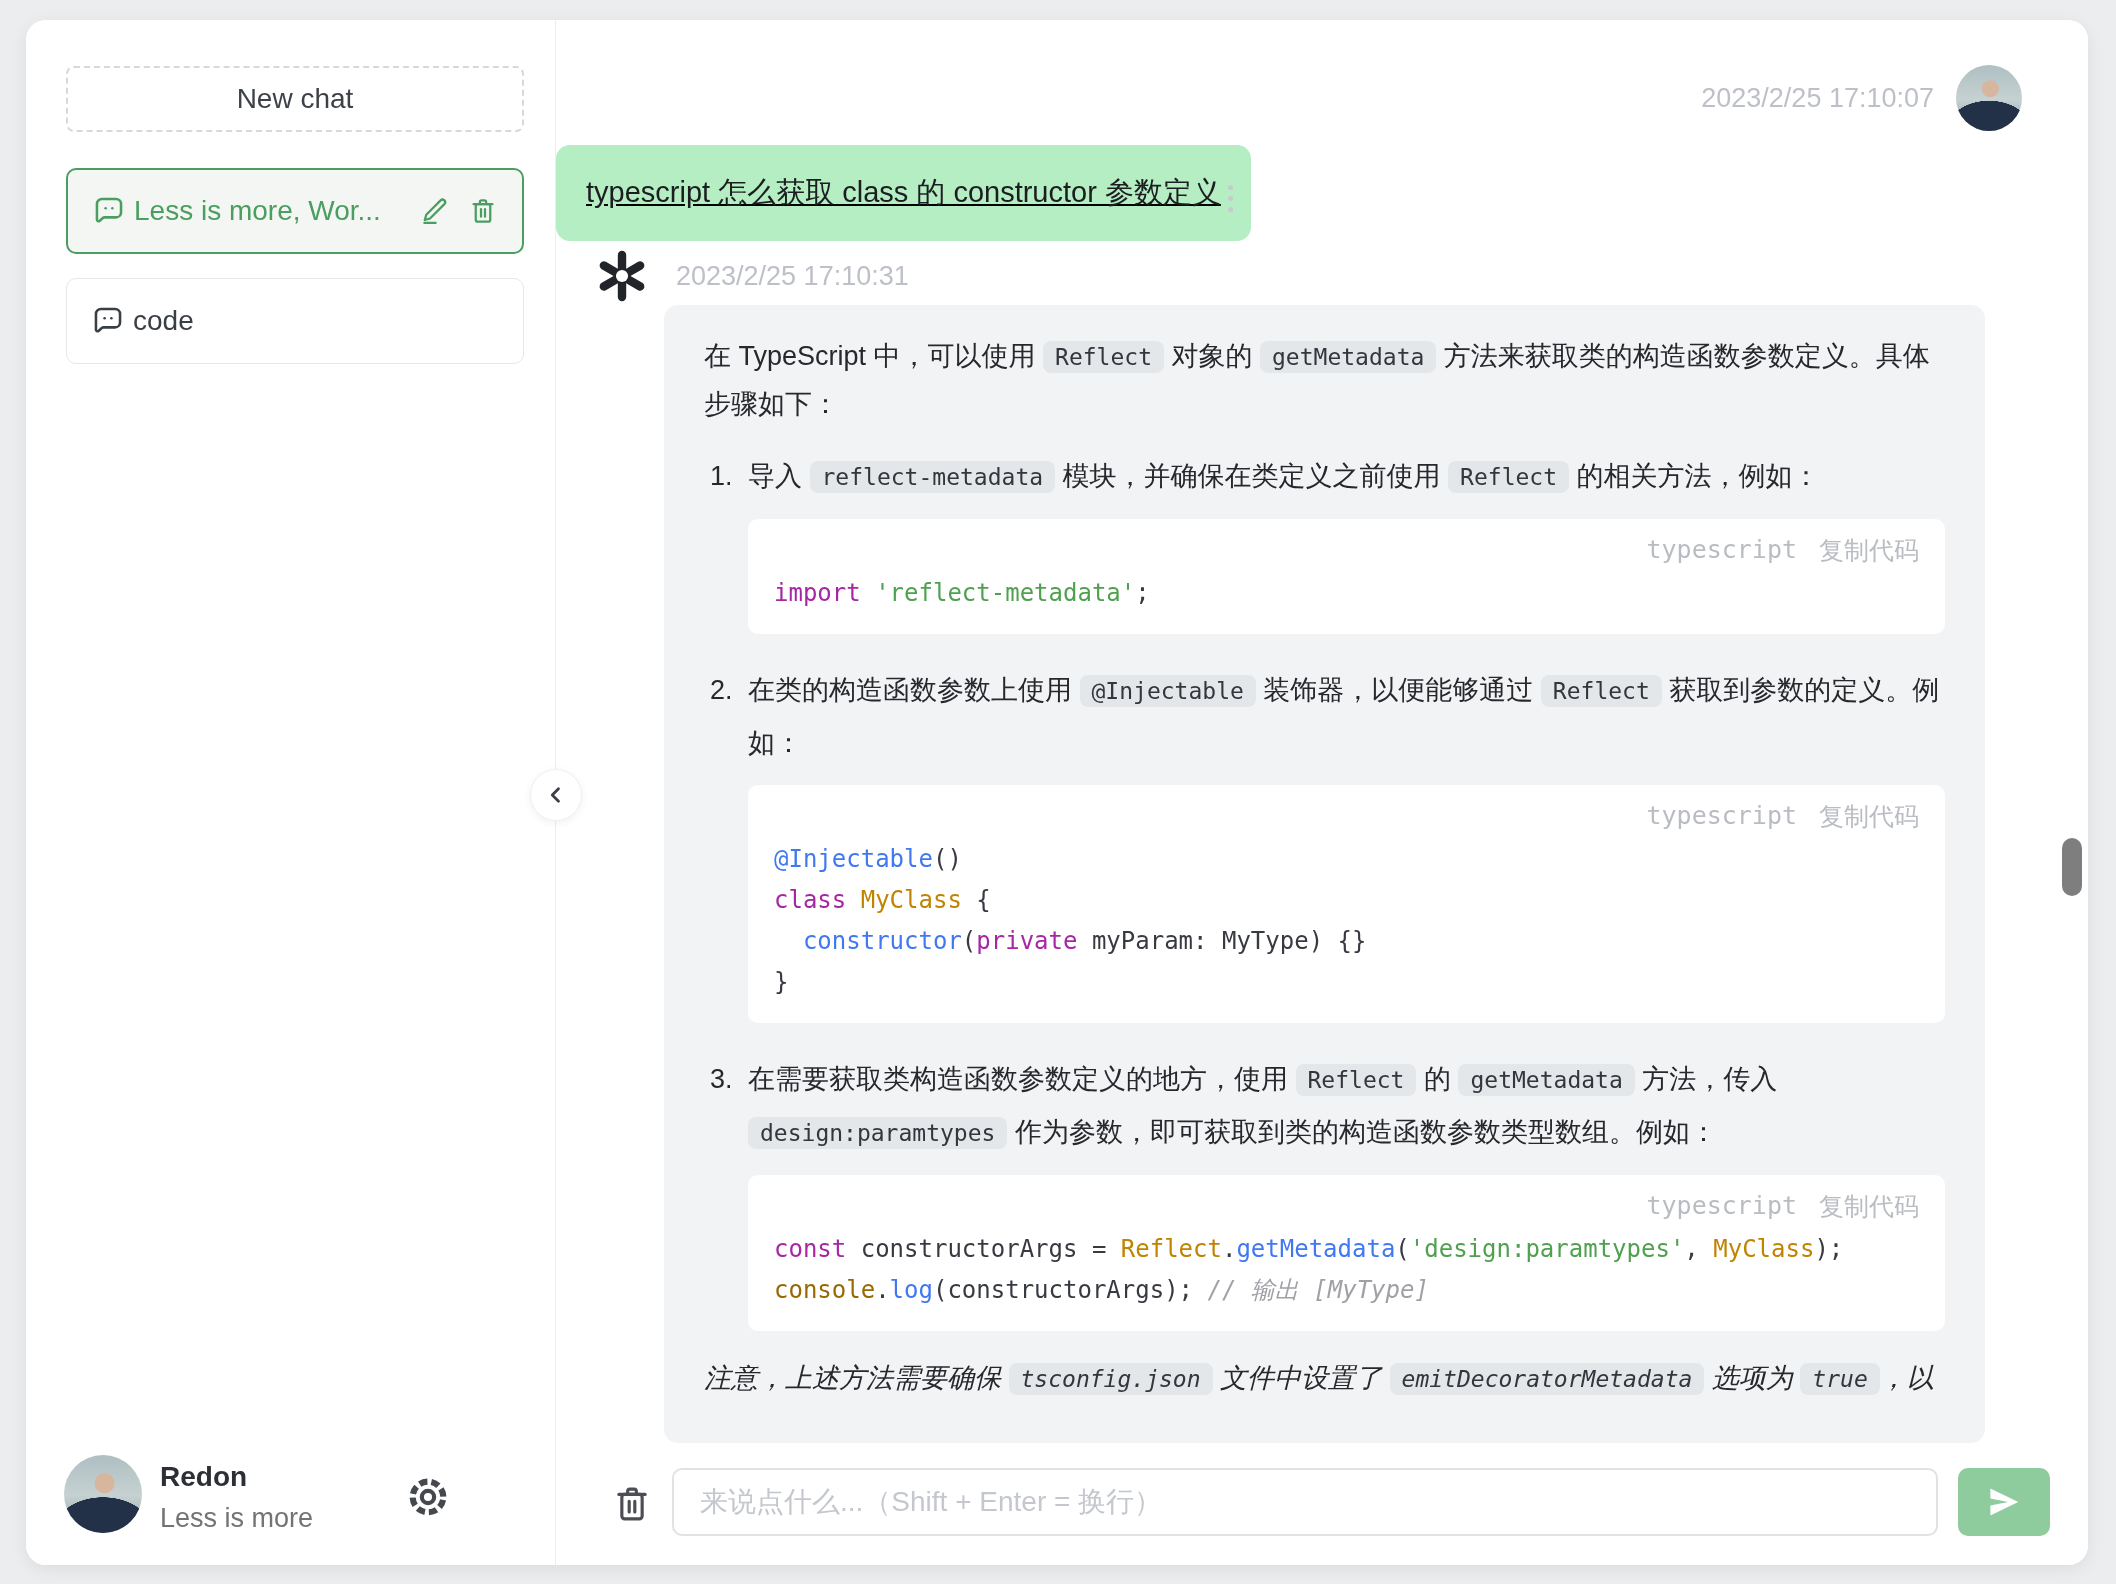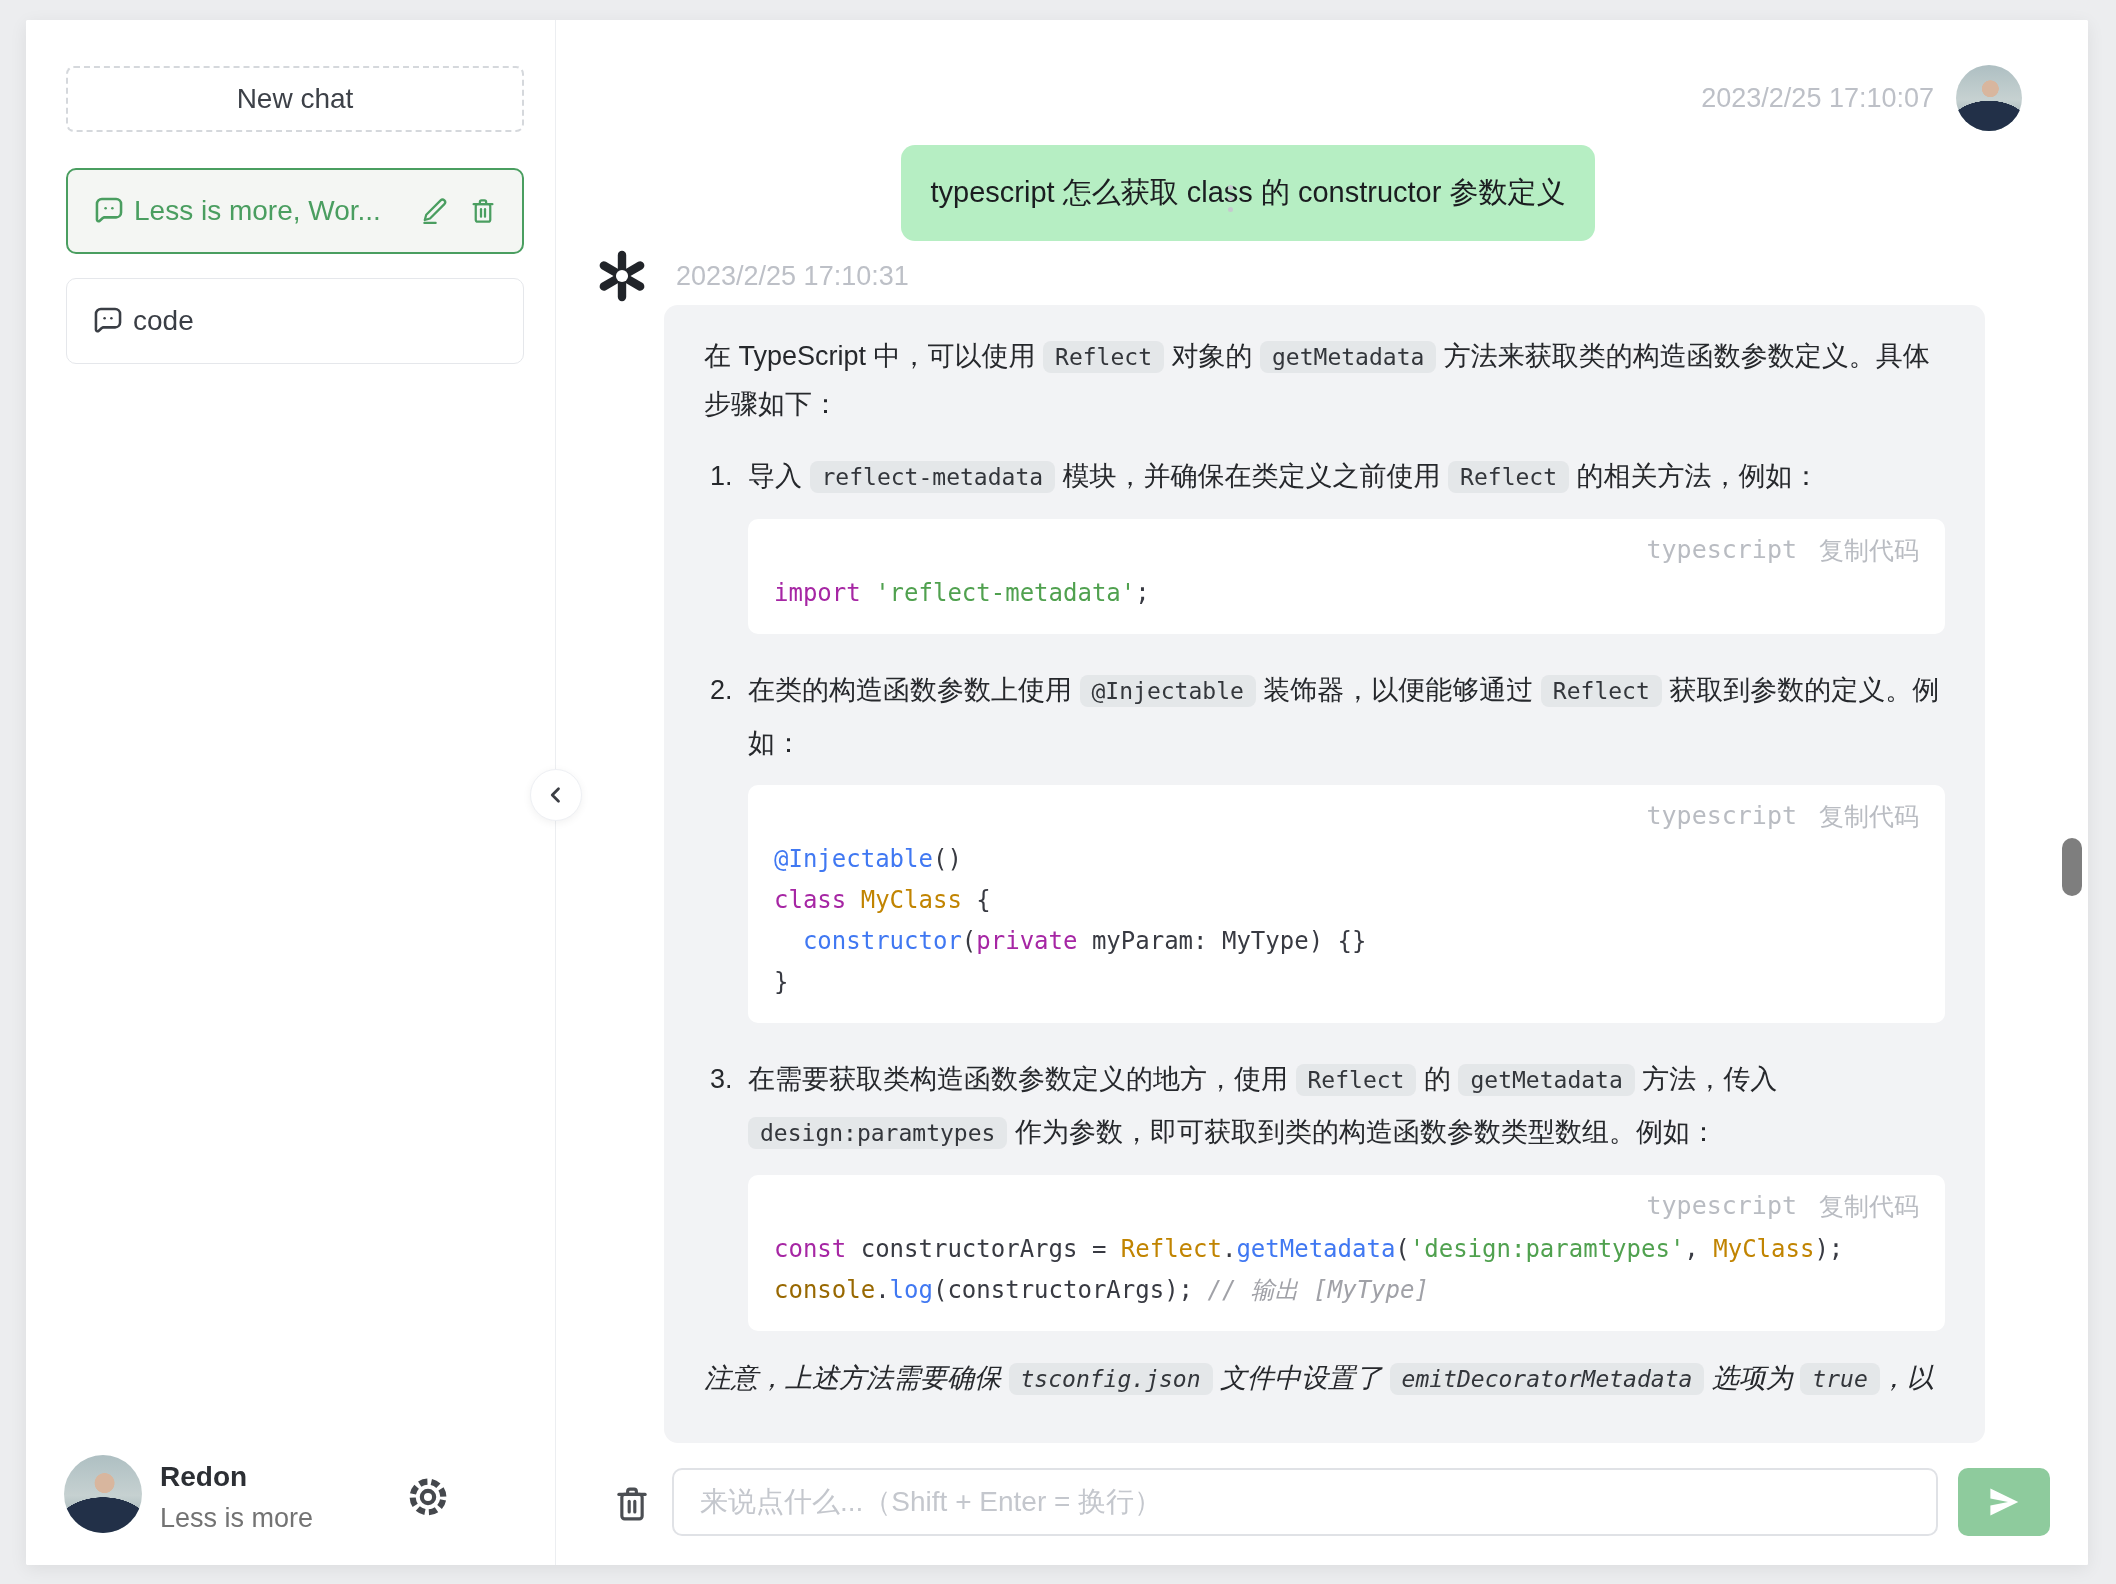--- a/index.html
+++ b/index.html
@@ -1,20 +1,20 @@
 <!DOCTYPE html>
 <html><head>
 <meta charset="utf-8">
 <style>
   * { margin:0; padding:0; box-sizing:border-box; }
   html,body { width:2116px; height:1584px; }
   body { font-family:"Liberation Sans", sans-serif; background:#ecedef; overflow:hidden; }
   .stage { position:relative; width:2116px; height:1584px; }
   .card { position:absolute; left:26px; top:20px; width:2062px; height:1545px;
-          background:#ffffff; border-radius:2px; overflow:hidden;
+          background:#ffffff; border-radius:20px; overflow:hidden;
           box-shadow:0 4px 18px rgba(0,0,0,.07); }
 
   
   .sidebar { position:absolute; left:0; top:0; bottom:0; width:530px;
              border-right:1px solid #eceef1; background:#fff; }
   .new-chat-btn { position:absolute; left:40px; top:46px; width:458px; height:66px;
                   border:2px dashed #d5d8dc; border-radius:8px; background:#fff;
                   display:flex; align-items:center; justify-content:center;
                   font-size:28px; color:#3d4148; cursor:pointer; }
   .chat-item { position:absolute; left:40px; width:458px; height:86px;
@@ -46,21 +46,21 @@
 
   
   .main { position:absolute; left:530px; top:0; right:0; bottom:0; background:#fff; }
   .chat-viewport { position:absolute; left:0; top:0; width:100%; height:1424px; overflow:hidden; }
 
   .user-meta { display:flex; justify-content:flex-end; align-items:center;
                gap:22px; padding:45px 66px 0 0; }
   .timestamp { font-size:27px; color:#bdc0c7; }
   .avatar-sm { width:66px; height:66px; border-radius:50%; overflow:hidden; flex:none; }
 
-  .user-row { display:flex; justify-content:center; padding-right:148px; margin-top:14px; }
+  .user-row { display:flex; justify-content:flex-start; padding-right:148px; margin-top:14px;text-decoration:underline; }
   .user-bubble { background:#b6eec3; border-radius:14px; padding:28px 30px;
                  font-size:29px; color:#1b1d20; }
   .dots-menu { position:absolute; left:672px; top:165px; display:flex; flex-direction:column;
                gap:6px; cursor:pointer; }
   .dots-menu i { width:5px; height:5px; border-radius:50%; background:#c6c9cf; }
 
   .asst-meta { position:absolute; left:38px; top:228px; display:flex; align-items:center; gap:26px; }
   .asst-bubble { position:absolute; left:108px; top:285px; width:1321px;
                  background:#f2f3f5; border-radius:14px; padding:28px 40px 40px; }
 

